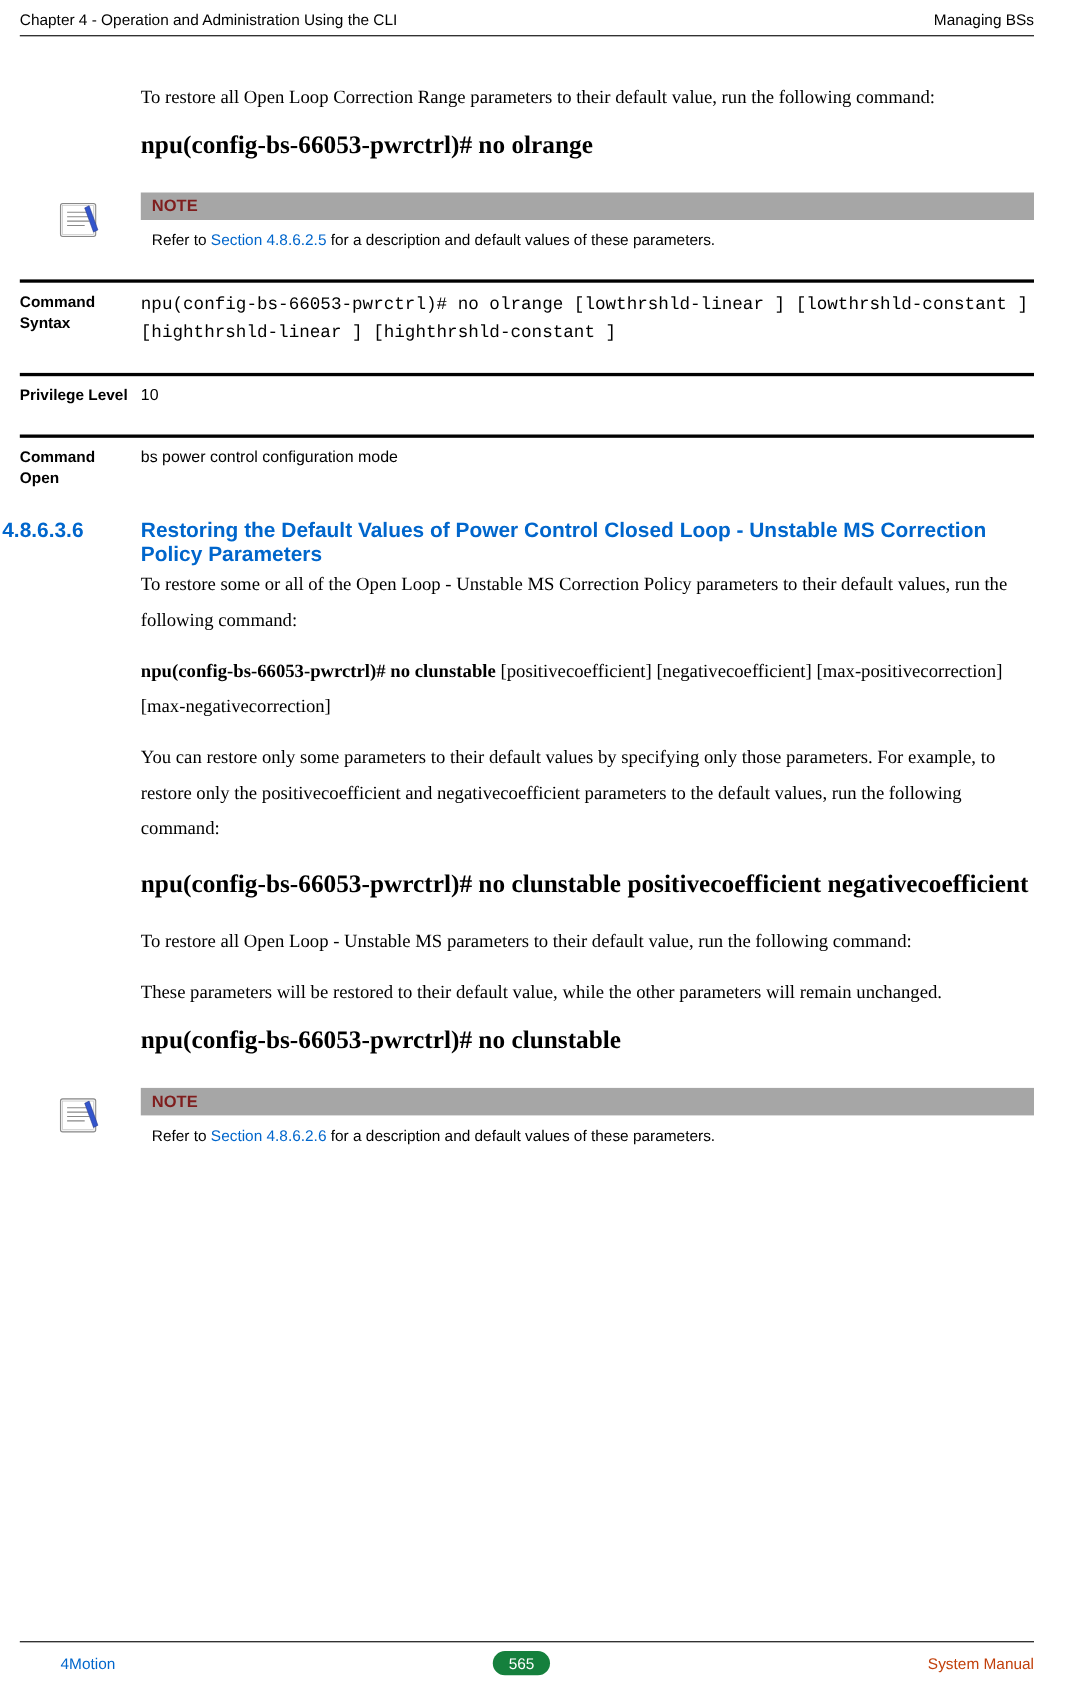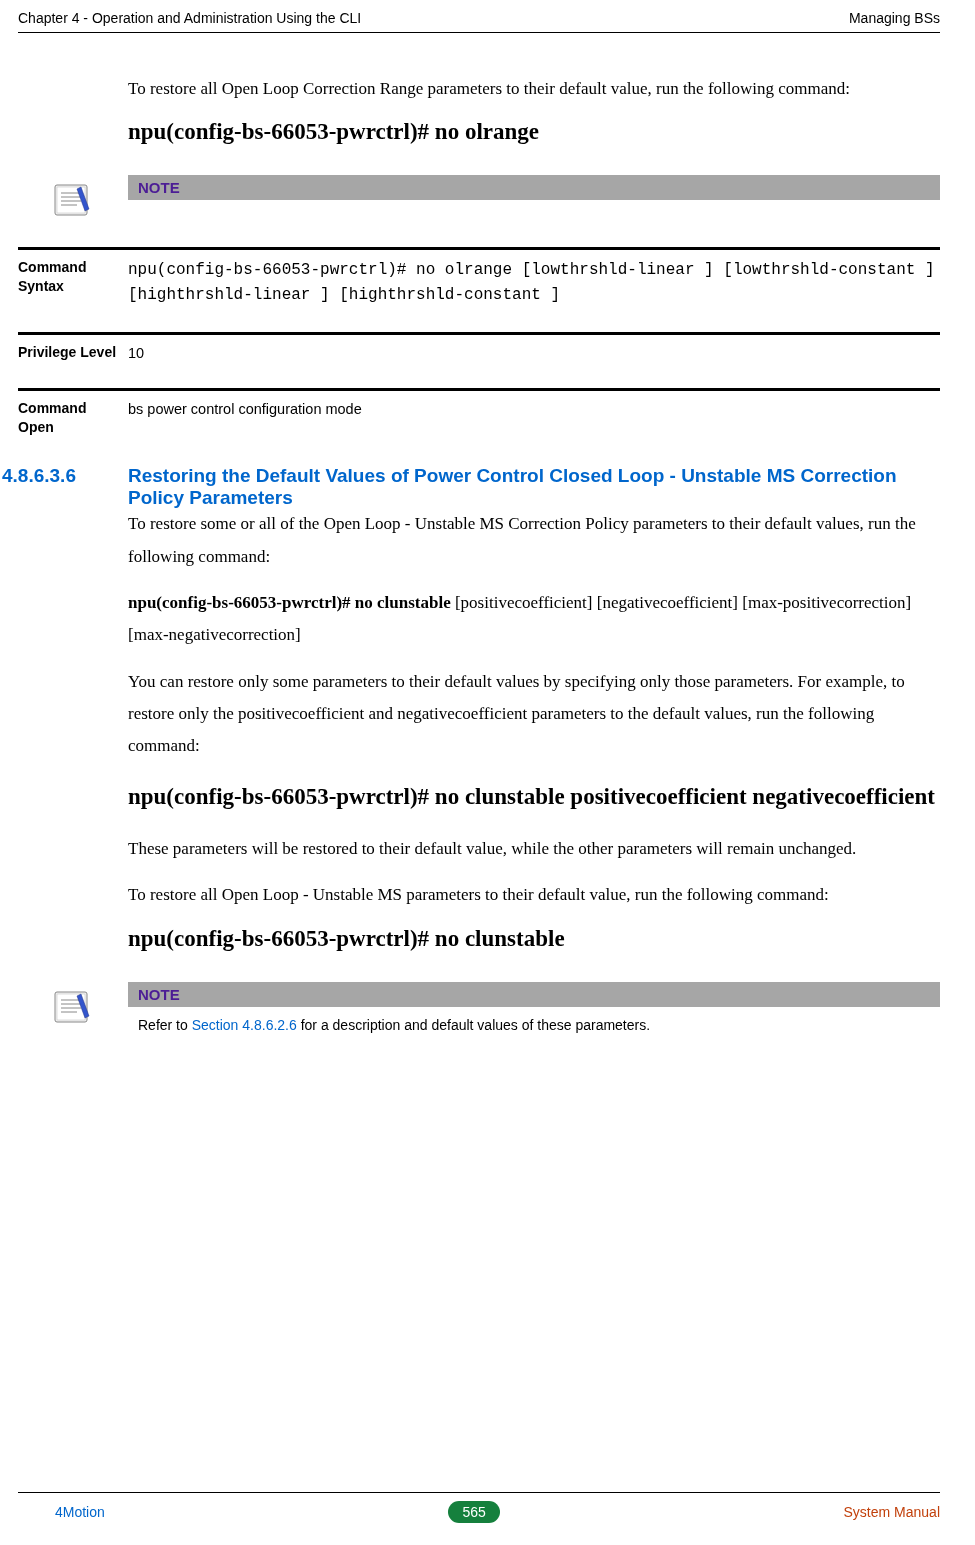--- a/index.html
+++ b/index.html
@@ -51,21 +51,21 @@
       padding-top: 4px;
     }
     .note-icon svg { width: 44px; height: 44px; }
     .note-content { flex: 1; }
     .note-header {
       background: #a6a6a6;
       font-family: Arial, Helvetica, sans-serif;
       font-weight: bold;
       font-size: 15px;
       padding: 4px 10px;
-      color: #4c1d95;
+      color: #7f1d1d;
     }
     .note-body {
       font-family: Arial, Helvetica, sans-serif;
       font-size: 14px;
       padding: 10px 10px 4px 10px;
     }
     .link { color: #0066cc; }
     .defn-row {
       display: flex;
       margin-left: -110px;
@@ -159,20 +159,23 @@
         <rect x="6" y="8" width="28" height="26" fill="#fff" stroke="#bbb" stroke-width="0.5"></rect>
         <line x1="10" y1="14" x2="30" y2="14" stroke="#888" stroke-width="1"></line>
         <line x1="10" y1="18" x2="30" y2="18" stroke="#888" stroke-width="1"></line>
         <line x1="10" y1="22" x2="30" y2="22" stroke="#888" stroke-width="1"></line>
         <line x1="10" y1="26" x2="26" y2="26" stroke="#888" stroke-width="1"></line>
         <path d="M 30 8 L 38 30 L 34 32 L 26 10 Z" fill="#3355cc" stroke="#223388" stroke-width="0.5"></path>
       </svg>
     </div>
     <div class="note-content">
       <div class="note-header">NOTE</div>
+      <div class="note-body">
+        <span>Refer to </span><span class="link">Section 4.8.6.2.5</span><span> for a description and default values of these parameters.</span>
+      </div>
     </div>
   </div>
 
   <div class="defn-row">
     <div class="defn-label">Command Syntax</div>
     <div class="defn-value mono">npu(config-bs-66053-pwrctrl)# no olrange [lowthrshld-linear ] [lowthrshld-constant ] [highthrshld-linear ] [highthrshld-constant ]</div>
   </div>
 
   <div class="defn-row">
     <div class="defn-label">Privilege Level</div>
@@ -192,23 +195,23 @@
   <p class="body-text">To restore some or all of the Open Loop - Unstable MS Correction Policy parameters to their default values, run the following command:</p>
 
   <p class="body-text">
     <strong>npu(config-bs-66053-pwrctrl)# no clunstable</strong><span> [positivecoefficient] [negativecoefficient] [max-positivecorrection] [max-negativecorrection]</span>
   </p>
 
   <p class="body-text">You can restore only some parameters to their default values by specifying only those parameters. For example, to restore only the positivecoefficient and negativecoefficient parameters to the default values, run the following command:</p>
 
   <p class="bold-cmd" style="line-height:1.85">npu(config-bs-66053-pwrctrl)# no clunstable positivecoefficient negativecoefficient</p>
 
+  <p class="body-text">To restore all Open Loop - Unstable MS parameters to their default value, run the following command:</p>
+
   <p class="body-text">These parameters will be restored to their default value, while the other parameters will remain unchanged.</p>
-
-  <p class="body-text">To restore all Open Loop - Unstable MS parameters to their default value, run the following command:</p>
 
   <p class="bold-cmd">npu(config-bs-66053-pwrctrl)# no clunstable</p>
 
   <div class="note-box">
     <div class="note-icon">
       <svg viewBox="0 0 44 44">
         <rect x="4" y="6" width="32" height="30" rx="2" fill="#f2f2f2" stroke="#888" stroke-width="1"></rect>
         <rect x="6" y="8" width="28" height="26" fill="#fff" stroke="#bbb" stroke-width="0.5"></rect>
         <line x1="10" y1="14" x2="30" y2="14" stroke="#888" stroke-width="1"></line>
         <line x1="10" y1="18" x2="30" y2="18" stroke="#888" stroke-width="1"></line>

